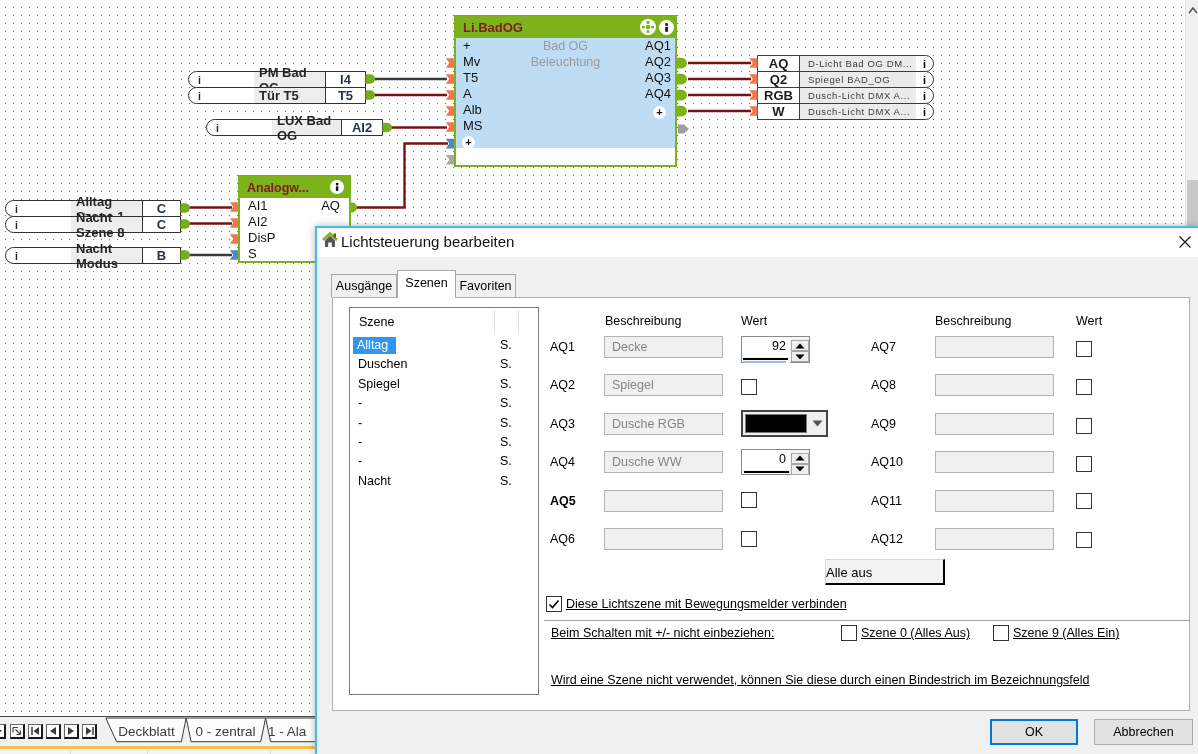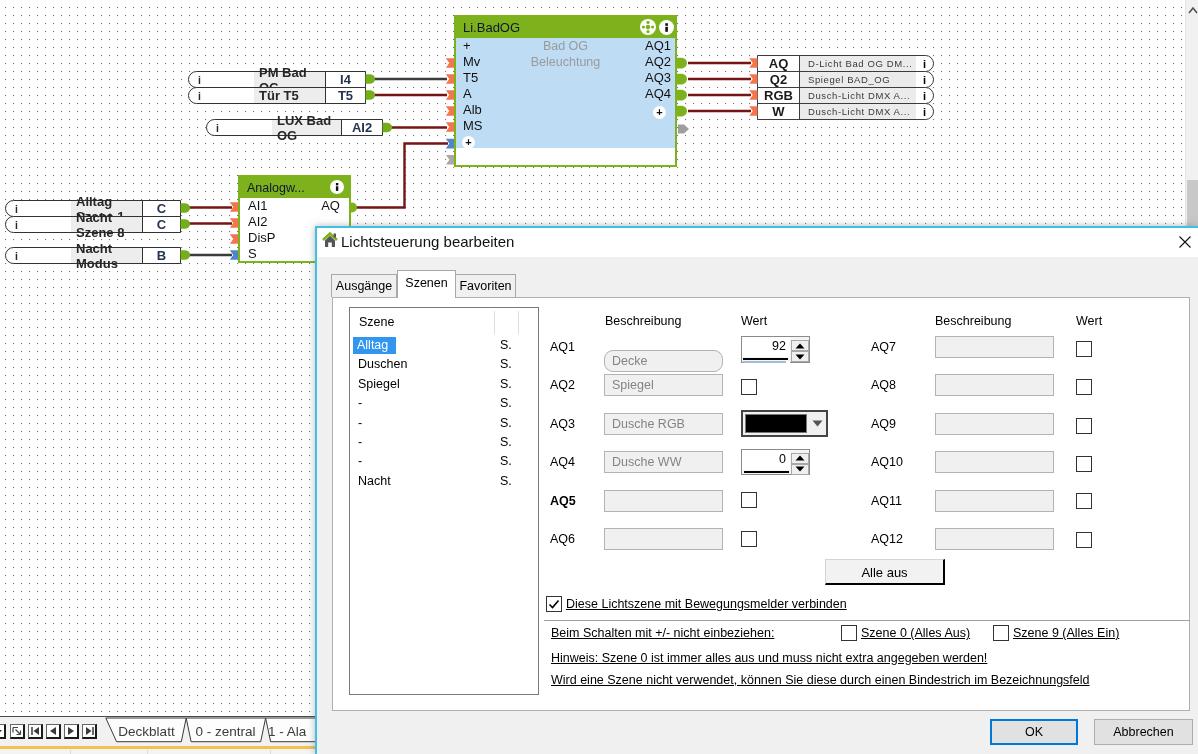--- a/index.html
+++ b/index.html
@@ -9,21 +9,21 @@
 
 .inblk{position:absolute;height:17px;background:#fff;border:1px solid #323232;border-radius:9px 0 0 9px;display:flex;align-items:stretch;font-weight:bold;font-size:13px;color:#262626;}
 .inblk .ii{width:21px;display:flex;align-items:center;justify-content:center;font-size:10.5px;font-weight:bold;}
 .inblk .nm{flex:1;background:#ededed;display:flex;align-items:center;padding-left:5px;letter-spacing:0;margin-left:44px;}
 .inblk .pt{background:#fff;border-left:1px solid #323232;display:flex;align-items:center;justify-content:center;color:#24344e;}
 .outblk{position:absolute;height:17px;background:#fff;border:1px solid #3c3c3c;border-radius:0 9px 9px 0;display:flex;align-items:stretch;}
 .outblk .pt{width:41px;display:flex;align-items:center;justify-content:center;font-weight:bold;font-size:13px;color:#1a1a1a;}
 .outblk .nm{flex:1;background:#ebebeb;border-left:1px solid #3c3c3c;display:flex;align-items:center;padding-left:8px;font-size:9.5px;letter-spacing:0.6px;color:#3a3a3a;}
 .outblk .ii{width:17px;display:flex;align-items:center;justify-content:center;font-size:11px;font-weight:bold;}
 .fblk{position:absolute;border:2px solid #7db21c;background:#fff;}
-.fblk .tb{background:#7db21c;color:#0f172a;font-weight:normal;font-size:13px;height:21px;display:flex;align-items:center;padding-left:7px;position:relative;}
+.fblk .tb{background:#7db21c;color:#7f1d1d;font-weight:bold;font-size:13px;height:21px;display:flex;align-items:center;padding-left:7px;position:relative;}
 .circ{position:absolute;width:13px;height:13px;border-radius:50%;background:#fff;}
 .portl{position:absolute;font-size:13px;color:#111;line-height:16px;}
 .portr{position:absolute;font-size:13px;color:#111;line-height:16px;text-align:right;}
 
 #dlg{position:absolute;left:315px;top:226px;width:883px;height:528px;background:#f0f0f0;z-index:50;box-shadow:0 0 7px rgba(110,110,110,0.5);}
 #dlgtitle{position:absolute;left:0;top:0;width:883px;height:31px;background:#fff;}
 .fld{position:absolute;width:119px;height:22px;background:#f0f0f0;border:1px solid #b3b3b3;font-size:12.5px;color:#848484;line-height:20px;padding-left:7px;}
 .cb{position:absolute;width:16px;height:16px;background:#fff;border:1px solid #333;}
 .aql{position:absolute;font-size:12.5px;color:#000;}
 .hdr{position:absolute;font-size:12.5px;color:#000;}
@@ -326,21 +326,21 @@
   <div class="aql" style="left:235px;top:268px;font-weight:bold;">AQ5</div>
   <div class="aql" style="left:235px;top:306px;">AQ6</div>
 
   <div class="aql" style="left:556px;top:114px;">AQ7</div>
   <div class="aql" style="left:556px;top:152px;">AQ8</div>
   <div class="aql" style="left:556px;top:191px;">AQ9</div>
   <div class="aql" style="left:556px;top:229px;">AQ10</div>
   <div class="aql" style="left:556px;top:268px;">AQ11</div>
   <div class="aql" style="left:556px;top:306px;">AQ12</div>
 
-  <div class="fld" style="left:289px;top:124px;border-radius:9px;">Decke</div>
+  <div class="fld" style="left:289px;top:110px;">Decke</div>
   <div class="fld" style="left:289px;top:148px;">Spiegel</div>
   <div class="fld" style="left:289px;top:187px;">Dusche RGB</div>
   <div class="fld" style="left:289px;top:225px;">Dusche WW</div>
   <div class="fld" style="left:289px;top:264px;"></div>
   <div class="fld" style="left:289px;top:302px;"></div>
 
   <div class="fld" style="left:620px;top:110px;"></div>
   <div class="fld" style="left:620px;top:148px;"></div>
   <div class="fld" style="left:620px;top:187px;"></div>
   <div class="fld" style="left:620px;top:225px;"></div>
@@ -393,35 +393,34 @@
   <div class="cb" style="left:426px;top:266px;"></div>
   <div class="cb" style="left:426px;top:305px;"></div>
 
   <div class="cb" style="left:761px;top:115px;"></div>
   <div class="cb" style="left:761px;top:153px;"></div>
   <div class="cb" style="left:761px;top:192px;"></div>
   <div class="cb" style="left:761px;top:230px;"></div>
   <div class="cb" style="left:761px;top:267px;"></div>
   <div class="cb" style="left:761px;top:306px;"></div>
 
-  <div class="abs" style="left:510px;top:333px;width:120px;height:26px;background:#f2f2f2;border-right:2px solid #000;border-bottom:2px solid #000;border-top:1px solid #d5d5d5;border-left:1px solid #d5d5d5;text-align:center;line-height:25px;font-size:13px;">Alle aus</div>
+  <div class="abs" style="left:510px;top:333px;width:120px;height:26px;background:#f2f2f2;border-right:2px solid #000;border-bottom:2px solid #000;border-top:1px solid #d5d5d5;border-left:1px solid #d5d5d5;line-height:25px;font-size:13px;">Alle aus</div>
 
   <div class="cb" style="left:231px;top:370px;">
     <svg width="14" height="14" style="position:absolute;left:0;top:0;">
         <path d="M2.5,7.5 L5.5,10.5 L11.5,3.5" stroke="#000" stroke-width="1.6" fill="none"></path>
       </svg>
   </div>
   <div class="hint" style="left:251px;top:371px;">Diese Lichtszene mit Bewegungsmelder verbinden</div>
 
   <div class="abs" style="left:229px;top:394px;width:646px;height:1px;background:#a0a0a0;"></div>
 
   <div class="hint" style="left:236px;top:400px;">Beim Schalten mit +/- nicht einbeziehen:</div>
   <div class="cb" style="left:526px;top:399px;"></div>
   <div class="hint" style="left:546px;top:400px;">Szene 0 (Alles Aus)</div>
   <div class="cb" style="left:678px;top:399px;"></div>
   <div class="hint" style="left:698px;top:400px;">Szene 9 (Alles Ein)</div>
 
-  <div class="hint" style="left:236px;top:425px;">Hinweis: Szene 0 ist immer alles aus und muss nicht extra angegeben werden!</div>
   <div class="hint" style="left:236px;top:447px;">Wird eine Szene nicht verwendet, können Sie diese durch einen Bindestrich im Bezeichnungsfeld</div>
 
   <div class="abs" style="left:675px;top:493px;width:88px;height:26px;background:#e1e1e1;border:2px solid #0078d7;text-align:center;line-height:22px;font-size:12.5px;">OK</div>
   <div class="abs" style="left:779px;top:493px;width:99px;height:26px;background:#e1e1e1;border:1px solid #adadad;text-align:center;line-height:24px;font-size:12.5px;">Abbrechen</div>
 </div>
 
 </body></html>

